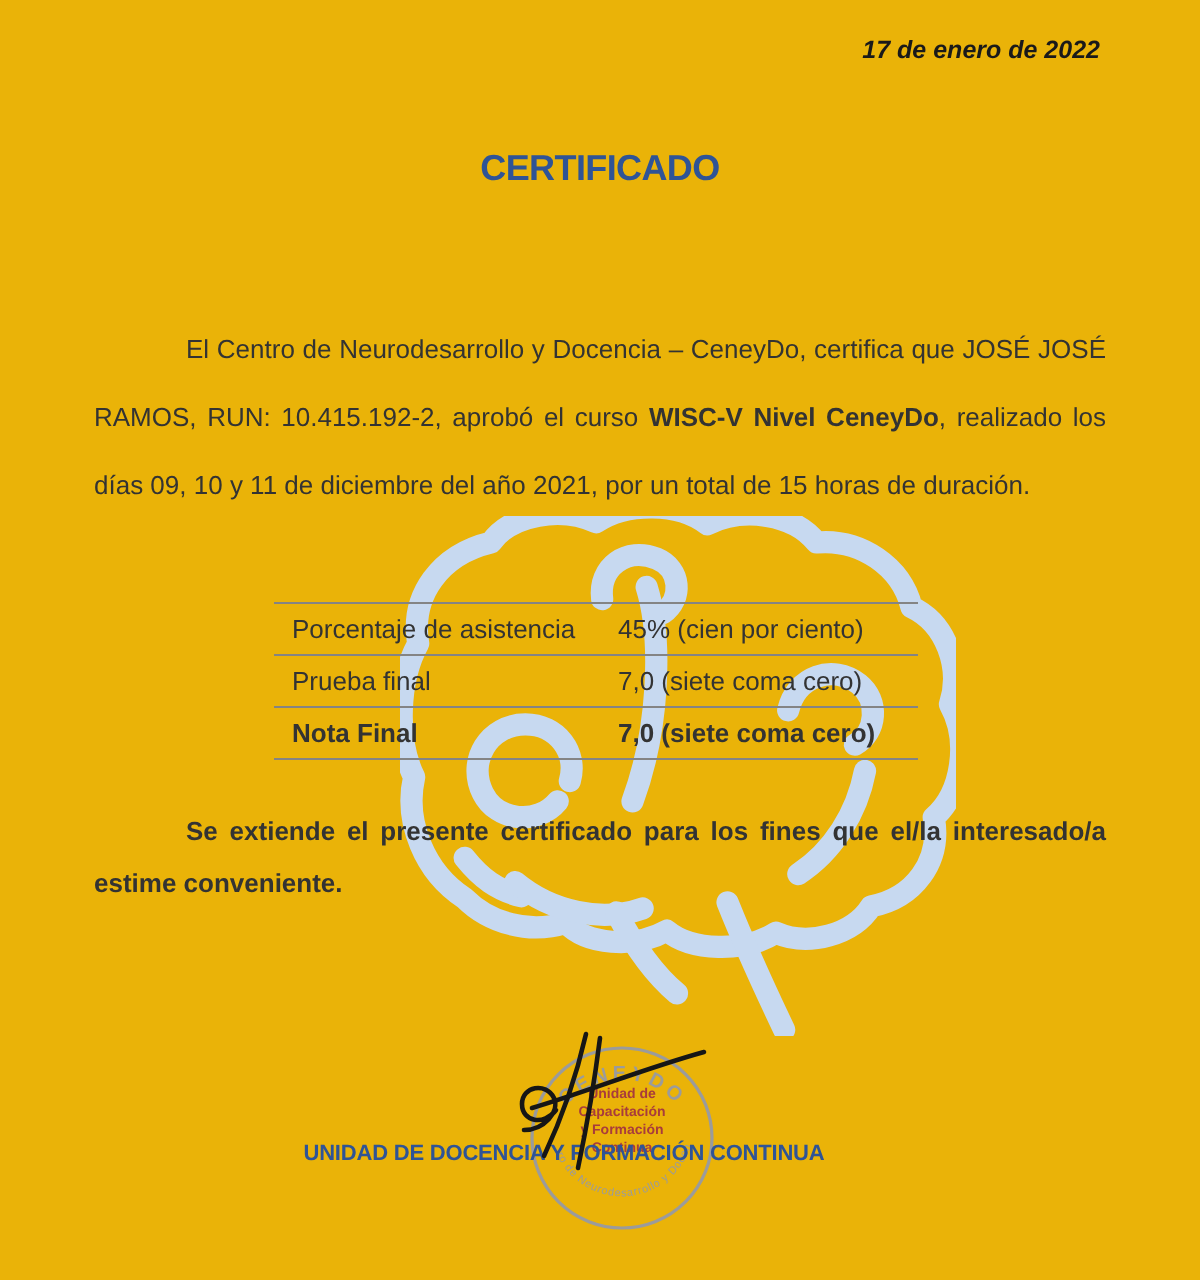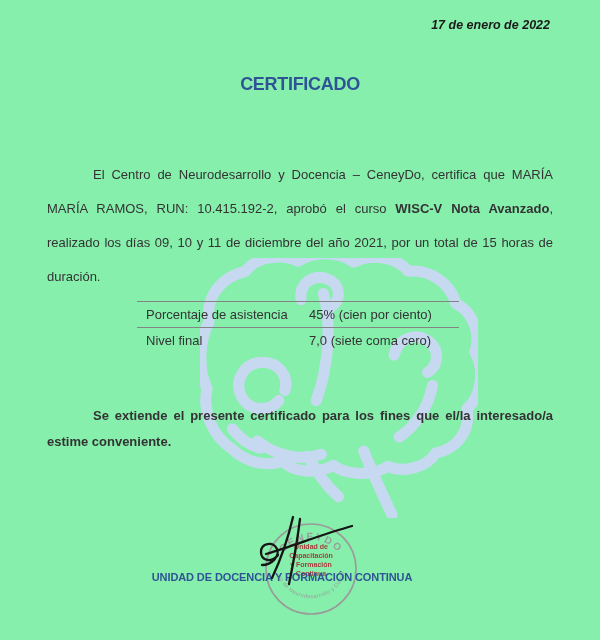--- a/index.html
+++ b/index.html
@@ -5,21 +5,21 @@
   :root{
     --accent_blue:#2F5496;
     --watermark_blue:#C7D9F0;
     --stamp_red:#A83C3C;
     --stamp_gray:#9B9B9B;
     --table_border:#848484;
     --body_text:#333333;
   }
   html,body{margin:0;padding:0;background:#ffffff;}
   .page{
-    position:relative;width:600px;height:640px;background:#86efac;overflow:hidden;
+    position:relative;width:600px;height:640px;background:#eab308;overflow:hidden;
     font-family:"Liberation Sans",sans-serif;color:var(--body_text,#333);
   }
   .date{
     position:absolute;top:18px;right:50px;
     font-size:12.5px;font-weight:bold;font-style:italic;color:#1a1a1a;
   }
   .title{
     position:absolute;top:74px;left:0;width:600px;margin:0;
     text-align:center;font-size:18px;letter-spacing:-0.3px;font-weight:bold;
     color:var(--accent_blue,#2F5496);
@@ -71,30 +71,34 @@
       <path d="M 107 195 C 115 210 125 225 137 235"></path>
       <path d="M 162 190 C 170 210 180 232 190 253"></path>
     </g>
   </svg>
 
   <div class="content">
     <div class="date">17 de enero de 2022</div>
 
     <h1 class="title">CERTIFICADO</h1>
 
-    <p class="para p1"><span>El Centro de Neurodesarrollo y Docencia – CeneyDo, certifica que MARÍA MARÍA RAMOS, RUN: 10.415.192-2, aprobó el curso </span><strong>WISC-V Nota Avanzado</strong><span>, realizado los días 09, 10 y 11 de diciembre del año 2021, por un total de 15 horas de duración.</span></p>
+    <p class="para p1"><span>El Centro de Neurodesarrollo y Docencia – CeneyDo, certifica que JOSÉ JOSÉ RAMOS, RUN: 10.415.192-2, aprobó el curso </span><strong>WISC-V Nivel CeneyDo</strong><span>, realizado los días 09, 10 y 11 de diciembre del año 2021, por un total de 15 horas de duración.</span></p>
 
     <table class="grades">
       <tbody>
         <tr>
           <td class="lbl">Porcentaje de asistencia</td>
           <td class="val">45% (cien por ciento)</td>
         </tr>
         <tr>
-          <td class="lbl">Nivel final</td>
+          <td class="lbl">Prueba final</td>
+          <td class="val">7,0 (siete coma cero)</td>
+        </tr>
+        <tr class="bold last">
+          <td class="lbl">Nota Final</td>
           <td class="val">7,0 (siete coma cero)</td>
         </tr>
       </tbody>
     </table>
 
     <p class="para p2">Se extiende el presente certificado para los fines que el/la interesado/a estime conveniente.</p>
   </div>
 
   <svg class="stamp" width="94" height="94" viewBox="0 0 94 94" fill="none">
     <circle cx="47" cy="47" r="45" stroke="var(--stamp_gray,#9B9B9B)" stroke-width="1.6" fill="none"></circle>

